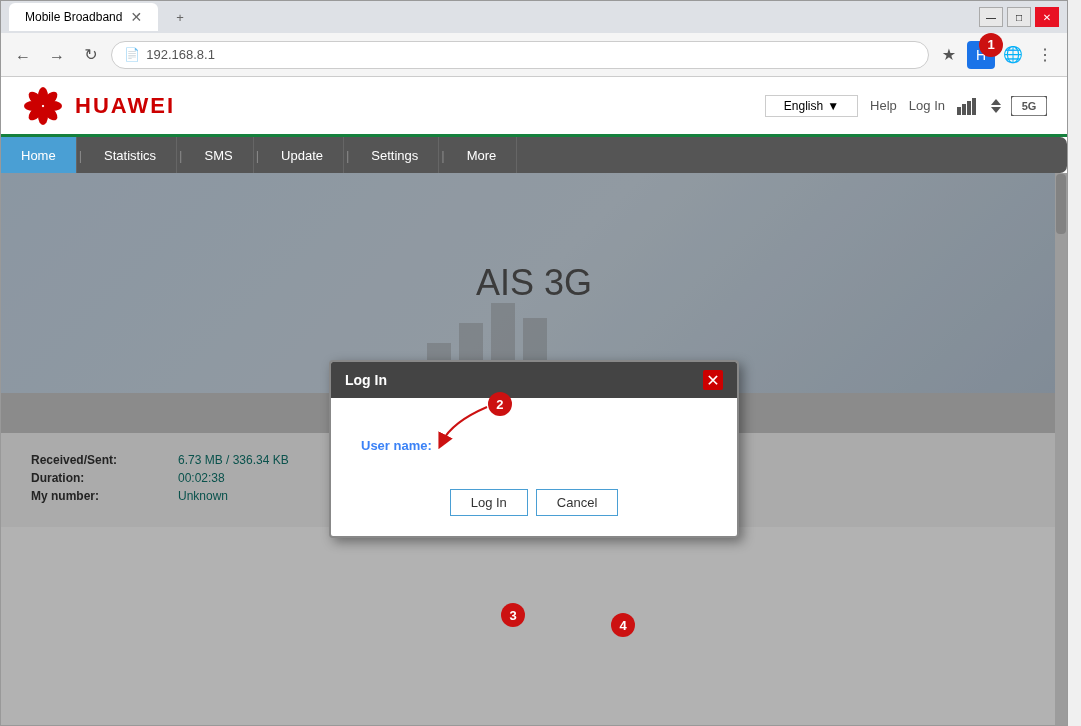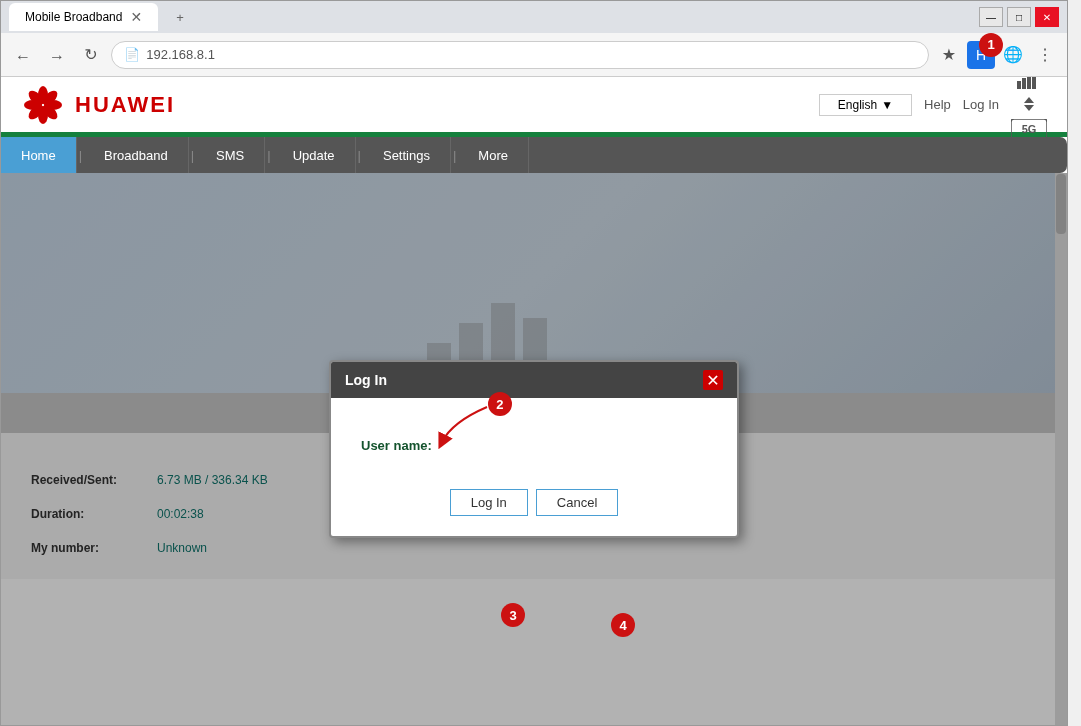--- a/index.html
+++ b/index.html
@@ -21,56 +21,56 @@
     .address-bar span { color: #555; }
     .browser-actions { display: flex; gap: 4px; align-items: center; }
     .browser-action-btn { width: 28px; height: 28px; border-radius: 50%; background: transparent; border: none; cursor: pointer; display: flex; align-items: center; justify-content: center; color: #555; font-size: 16px; }
 
     
     .page-content { flex: 1; background: #e8e8e8; overflow: hidden; position: relative; }
 
     
     .router-ui { background: white; height: 100%; display: flex; flex-direction: column; }
 
-    .router-header { background: white; padding: 8px 20px; display: flex; align-items: center; justify-content: space-between; border-bottom: 5px solid #15803d; height: 60px; }
+    .router-header { background: white; padding: 8px 20px; display: flex; align-items: center; justify-content: space-between; border-bottom: 3px solid #15803d; height: 60px; }
     .huawei-logo { display: flex; align-items: center; gap: 10px; }
     .huawei-flower { width: 44px; height: 44px; }
     .huawei-text { font-size: 22px; font-weight: bold; color: #c00; letter-spacing: 2px; }
 
     .header-right { display: flex; align-items: center; gap: 12px; }
     .lang-select { border: 1px solid #ccc; padding: 3px 18px; font-size: 12px; background: white; cursor: pointer; display: flex; align-items: center; gap: 4px; }
-    .signal-icons { display: flex; align-items: center; gap: 6px; color: #a16207; flex-direction: column; }
+    .signal-icons { display: flex; align-items: center; gap: 6px; color: #a16207; }
 
     .router-nav { background: #555; display: flex; height: 36px; border-radius: 7px; }
     .nav-item { padding: 0 20px; display: flex; align-items: center; color: white; cursor: pointer; font-size: 13px; border-right: 1px solid #666; }
     .nav-item.active { background: #4a9fd4; }
     .nav-separator { color: #888; padding: 0 2px; display: flex; align-items: center; }
 
     .router-main { flex: 1; position: relative; overflow: hidden; }
 
     .hero-section { background: linear-gradient(135deg, #c8d8e8 0%, #d0dde8 50%, #b8c8d8 100%); height: 220px; display: flex; align-items: center; justify-content: center; position: relative; }
     .hero-title { font-size: 36px; color: #555; font-weight: normal; }
 
     .status-section { background: #c8c8c8; padding: 0; height: 40px; }
 
     .info-section { background: #f5f5f5; padding: 20px 30px; display: flex; gap: 60px; }
-    .info-row { display: flex; gap: 6px; margin-bottom: 4px; font-size: 12px; margin-top: 20px; }
+    .info-row { display: flex; gap: 27px; margin-bottom: 4px; font-size: 12px; }
     .info-label { color: #333; font-weight: bold; min-width: 120px; }
     .info-value { color: #0f766e; }
     .info-value.link { color: #4a9fd4; }
 
     
     .modal-overlay { position: absolute; top: 0; left: 0; right: 0; bottom: 0; background: rgba(0,0,0,0.3); display: flex; align-items: center; justify-content: center; z-index: 100; }
     .modal { background: white; border: 2px solid #888; border-radius: 4px; width: 410px; box-shadow: 4px 4px 12px rgba(0,0,0,0.4); }
     .modal-header { background: #444; color: white; padding: 8px 14px; display: flex; align-items: center; justify-content: space-between; border-radius: 2px 2px 0 0; }
     .modal-title { font-size: 14px; font-weight: bold; }
     .modal-close { color: white; cursor: pointer; font-size: 16px; background: #cc0000; width: 20px; height: 20px; display: flex; align-items: center; justify-content: center; border-radius: 2px; }
     .modal-body { padding: 24px 30px 20px; }
     .form-group { margin-bottom: 16px; }
-    .form-label { display: block; font-size: 13px; font-weight: bold; color: #14532d; margin-bottom: 6px; margin-top: 16px; }
+    .form-label { display: block; font-size: 13px; font-weight: bold; color: #3b82f6; margin-bottom: 6px; margin-top: 16px; }
     .form-input { width: 200px; height: 28px; border: 1px solid #ccc; padding: 0 8px; font-size: 13px; outline: none; }
     .modal-buttons { display: flex; gap: 8px; margin-top: 20px; justify-content: center; }
     .btn-login { background: white; border: 1px solid #4a9fd4; color: #333; padding: 5px 20px; cursor: pointer; font-size: 13px; }
     .btn-cancel { background: white; border: 1px solid #4a9fd4; color: #333; padding: 5px 20px; cursor: pointer; font-size: 13px; }
 
     
     .annotation { display: inline-flex; align-items: center; justify-content: center; width: 24px; height: 24px; background: #cc1111; border-radius: 50%; color: white; font-size: 13px; font-weight: bold; position: absolute; }
 
     .scrollbar { position: absolute; right: 0; top: 0; bottom: 0; width: 12px; background: #e0e0e0; }
     .scrollbar-thumb { width: 10px; margin: 1px; height: 60px; background: #bbb; border-radius: 4px; }
@@ -161,21 +161,21 @@
           </div>
         </div>
       </div>
 
       <div class="router-nav">
         <div class="nav-item active">
           <span>Home</span>
         </div>
         <span class="nav-separator">|</span>
         <div class="nav-item">
-          <span>Broadband</span>
+          <span>Statistics</span>
         </div>
         <span class="nav-separator">|</span>
         <div class="nav-item">
           <span>SMS</span>
         </div>
         <span class="nav-separator">|</span>
         <div class="nav-item">
           <span>Update</span>
         </div>
         <span class="nav-separator">|</span>
@@ -184,20 +184,21 @@
         </div>
         <span class="nav-separator">|</span>
         <div class="nav-item">
           <span>More</span>
         </div>
       </div>
 
       <div class="router-main">
 
         <div class="hero-section">
+          <span class="hero-title">AIS 3G</span>
 
           <div style="position:absolute; bottom:20px; left:40%; display:flex; align-items:flex-end; gap:8px; opacity:0.35;">
             <div style="background:#888; width:24px; height:30px;"></div>
             <div style="background:#888; width:24px; height:50px;"></div>
             <div style="background:#888; width:24px; height:70px;"></div>
             <div style="background:#888; width:24px; height:55px;"></div>
           </div>
         </div>
 
         <div class="status-section"></div>

